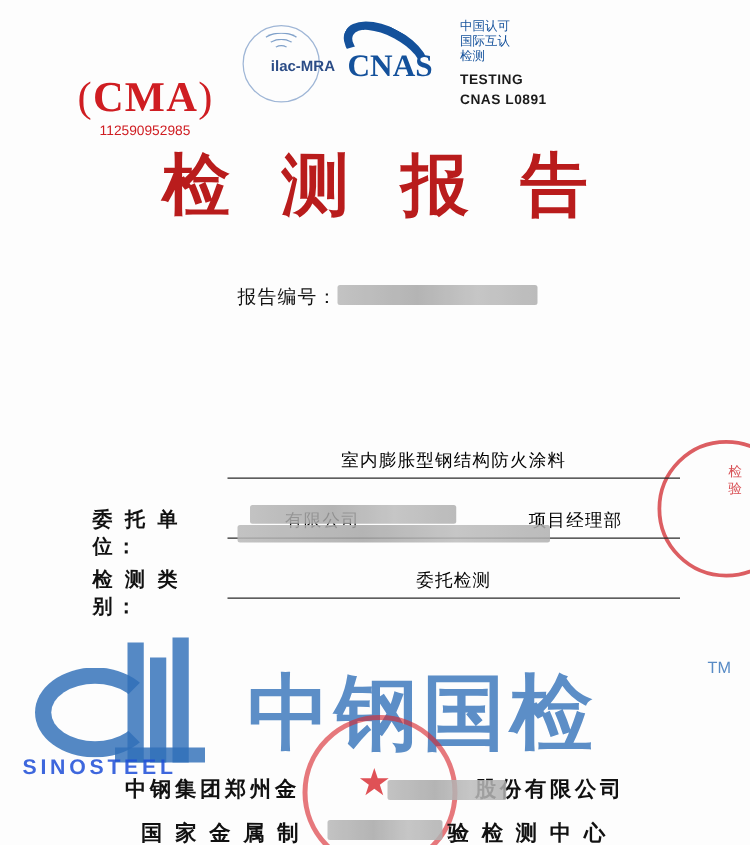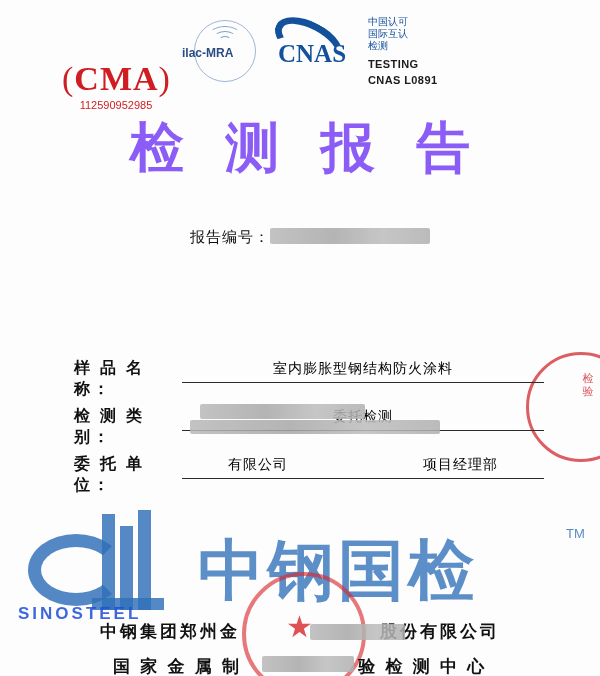--- a/index.html
+++ b/index.html
@@ -63,21 +63,21 @@
     margin-top: 1px;
   }
 
   
   .ilac-logo {
     position: absolute;
     left: 122px;
     top: 10px;
     width: 86px;
     height: 64px;
-    text-align: left;
+    text-align: right;
   }
   .ilac-ring {
     position: absolute;
     left: 50%;
     top: 0;
     transform: translateX(-50%);
     width: 62px;
     height: 62px;
     border-radius: 50%;
     border: 1px solid #9fb6d6;
@@ -183,21 +183,21 @@
   
   .report-title {
     position: absolute;
     top: 112px;
     left: 0;
     width: 600px;
     text-align: center;
     font-family: "Liberation Serif", serif;
     font-size: 54px;
     font-weight: bold;
-    color: #8b5cf6;
+    color: #b91c1c;
     letter-spacing: 14px;
     text-indent: 14px;
   }
 
   
   .report-no {
     position: absolute;
     top: 228px;
     left: 190px;
     font-size: 15px;
@@ -460,34 +460,33 @@
 
   <div class="report-no">报告编号：</div>
   <div class="redact redact-no"></div>
 
   <div class="stamp-right"></div>
   <div class="stamp-right-text">检验</div>
 
   <div class="fields">
 
     <div class="field-row">
-      <div class="field-label">样 品 名 称：</div>
       <div class="field-value">室内膨胀型钢结构防火涂料</div>
+      <div class="field-line"></div>
+    </div>
+
+    <div class="field-row">
+      <div class="field-label">委 托 单 位：</div>
+      <div class="field-value">有限公司　　　　　　　　　项目经理部</div>
       <div class="field-line"></div>
     </div>
 
     <div class="field-row">
       <div class="field-label">检 测 类 别：</div>
       <div class="field-value">委托检测</div>
-      <div class="field-line"></div>
-    </div>
-
-    <div class="field-row">
-      <div class="field-label">委 托 单 位：</div>
-      <div class="field-value">有限公司　　　　　　　　　项目经理部</div>
       <div class="field-line"></div>
     </div>
 
   </div>
 
   <div class="redact redact-client"></div>
   <div class="redact redact-client2"></div>
 
   <div class="watermark">
     <div class="wm-logo">

